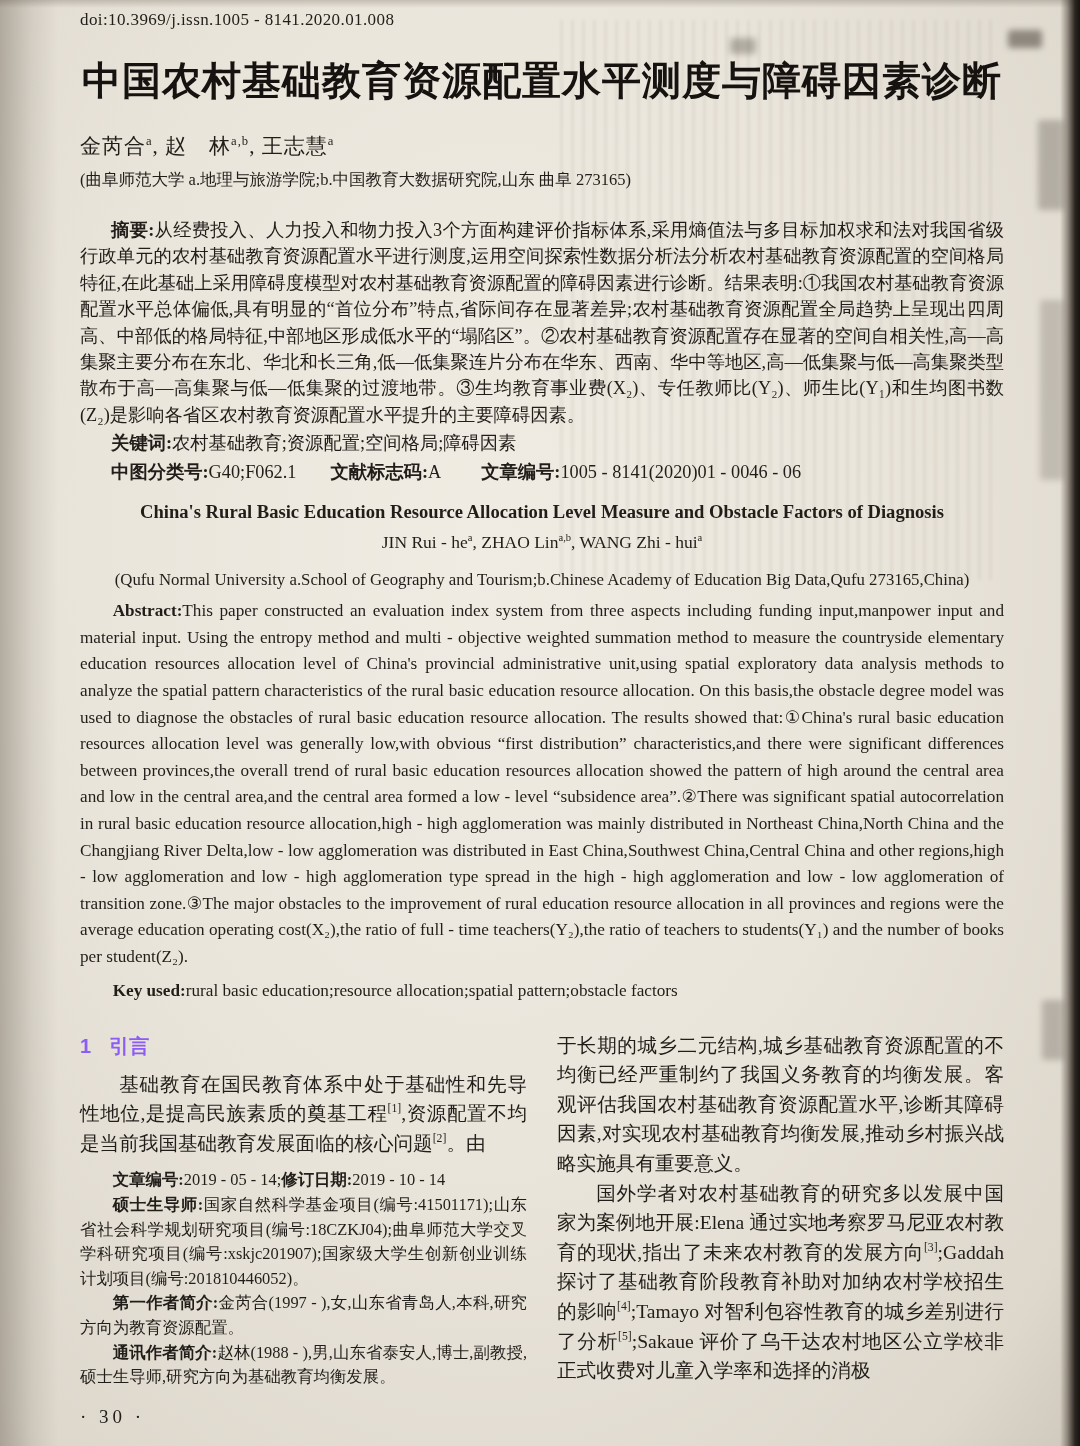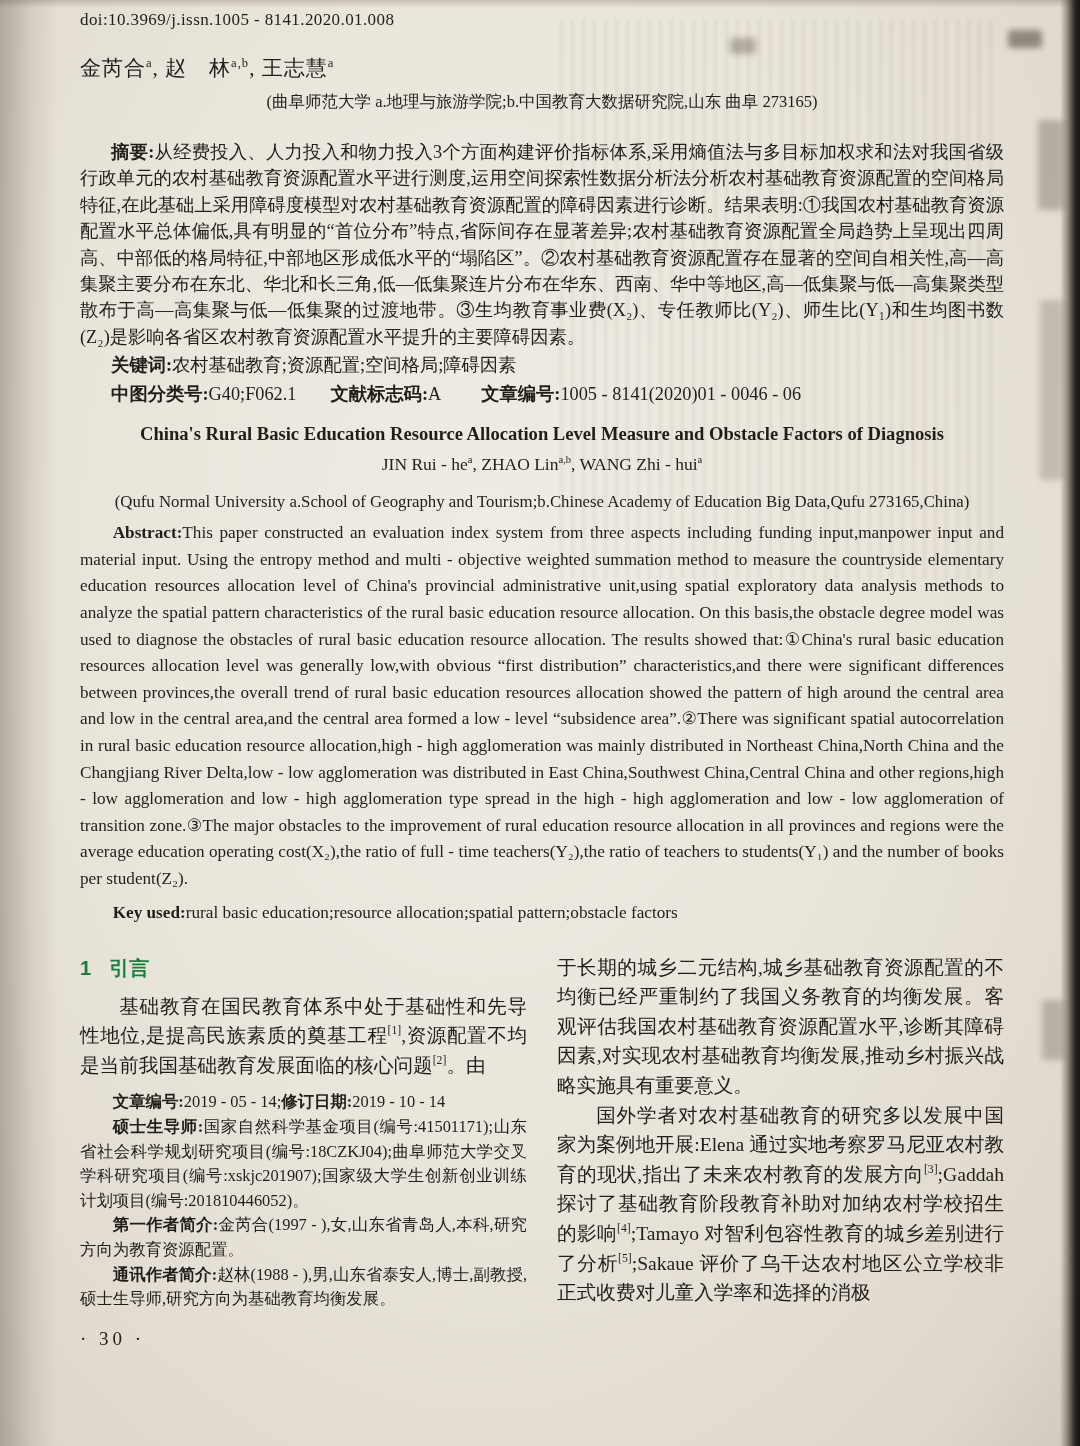--- a/index.html
+++ b/index.html
@@ -19,38 +19,38 @@
     background:linear-gradient(180deg, rgba(80,70,60,.25), rgba(80,70,60,0));}
   .smudge{position:absolute;background:#4a443c;filter:blur(3px);border-radius:3px;pointer-events:none;}
   .bleed{position:absolute;pointer-events:none;opacity:.07;filter:blur(1.5px);
     background:repeating-linear-gradient(90deg, #5d554a 0 3px, transparent 3px 11px);}
   .content{position:absolute;left:80px;right:76px;top:10px;}
 
   .doi{font-size:17px;letter-spacing:.4px;}
   .title-cn{margin-top:24px;text-align:center;font-size:39px;font-weight:bold;
     font-family:"Liberation Sans","DejaVu Sans",sans-serif;letter-spacing:1px;color:#15120f;}
   .authors-cn{margin-top:24px;text-align:left;font-size:21px;letter-spacing:1px;}
-  .affil-cn{margin-top:9px;text-align:center;font-size:16.5px;}
+  .affil-cn{margin-top:9px;font-size:16.5px;}
   sup{font-size:60%;line-height:0;}
   .abstract-cn{margin-top:26px;font-size:18.3px;line-height:26.4px;text-align:justify;text-indent:1.7em;}
   .abstract-cn b,.kw b,.class-line b,.en-abstract b,.en-kw b{font-weight:bold;}
   .kw{margin-top:2px;font-size:18.3px;line-height:26px;text-indent:1.7em;}
   .class-line{margin-top:3px;font-size:18.3px;line-height:26px;text-indent:1.7em;}
   .class-line .gap1{margin-left:34px;}
   .class-line .gap2{margin-left:40px;}
   .en-title{margin-top:16px;text-align:center;font-size:18.6px;font-weight:bold;}
   .en-authors{margin-top:9px;text-align:center;font-size:17.5px;}
   .en-affil{margin-top:17px;text-align:center;font-size:16.8px;}
   .en-abstract{margin-top:8px;font-size:17.2px;line-height:26.6px;text-align:justify;text-indent:1.9em;}
   .en-kw{margin-top:10px;font-size:17.2px;text-indent:1.9em;}
 
   .columns{margin-top:30px;display:flex;gap:30px;}
   .col{width:450px;}
   .sec-head{font-family:"Liberation Sans","DejaVu Sans",sans-serif;font-weight:bold;
-    font-size:20px;margin:2px 0 10px 0;color:#15803d;}
+    font-size:20px;margin:2px 0 10px 0;color:#8b5cf6;}
   .sec-head .sec-no{margin-right:18px;}
   .body-p{font-size:19.6px;line-height:29.6px;text-align:justify;margin:0;}
   .body-p.indent{text-indent:2em;}
   .fn-block{margin-top:10px;}
   .fn{font-size:16.4px;line-height:24.6px;text-align:justify;margin:0;text-indent:2em;}
   .fn b{font-weight:bold;}
   .page-no{margin-top:16px;font-size:19px;letter-spacing:4px;}
 </style>
 </head>
 <body>
@@ -64,20 +64,21 @@
   <div class="smudge" style="left:1040px;top:300px;width:24px;height:180px;opacity:.22;"></div>
   <div class="smudge" style="left:1042px;top:1000px;width:22px;height:60px;opacity:.28;"></div>
   <div class="edge-left"></div>
   <div class="edge-top"></div>
   <div class="edge-right"></div>
 
   <div class="content">
 
     <div class="doi">doi:10.3969/j.issn.1005 - 8141.2020.01.008</div>
 
+    <div class="title-cn">中国农村基础教育资源配置水平测度与障碍因素诊断</div>
 
     <div class="authors-cn">
       <span>金芮合</span><sup>a</sup><span>,</span>
       <span>赵　林</span><sup>a,b</sup><span>,</span>
       <span>王志慧</span><sup>a</sup>
     </div>
 
     <div class="affil-cn">(曲阜师范大学 a.地理与旅游学院;b.中国教育大数据研究院,山东 曲阜 273165)</div>
 
     <div class="abstract-cn">

